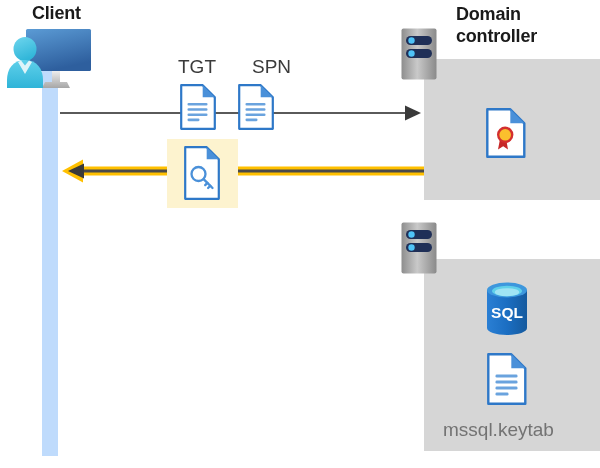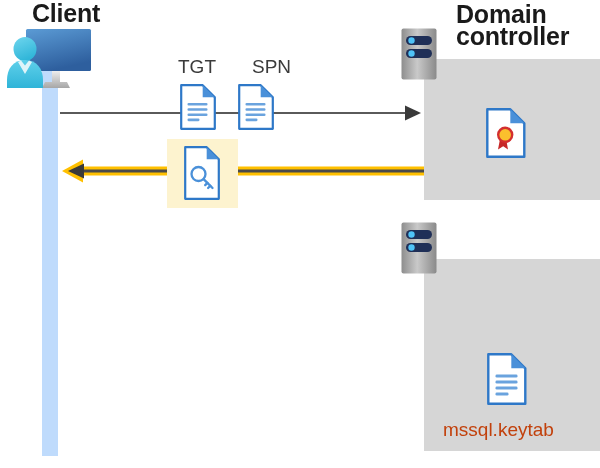--- a/index.html
+++ b/index.html
@@ -5,36 +5,36 @@
   html,body{margin:0;padding:0;background:#ffffff;}
   body{width:600px;height:468px;font-family:"Liberation Sans",sans-serif;}
   #canvas{position:relative;width:600px;height:468px;overflow:hidden;background:#fff;}
   .abs{position:absolute;}
 
   
   .title{
     font-family:"Liberation Sans",sans-serif;
     font-weight:bold;
     color:#1a1a1a;
-    font-size:25px;
+    font-size:18px;
     line-height:22px;
     letter-spacing:-0.2px;
     white-space:pre-line;
   }
   .plainlabel{
     font-family:"Liberation Sans",sans-serif;
     font-weight:normal;
     color:#3b3b3b;
     font-size:19px;
     line-height:22px;
   }
   .filelabel{
     font-family:"Liberation Sans",sans-serif;
     font-weight:normal;
-    color:#c2410c;
+    color:#737373;
     font-size:19px;
     line-height:22px;
     white-space:nowrap;
   }
 
   
   .lifeline{background:#bfdbfc;}
 
   
   .panel{background:#d6d6d6;}
@@ -194,20 +194,39 @@
         </linearGradient>
       </defs>
       <rect x="0.5" y="0.5" width="35" height="51" rx="2" fill="url(#srvGrad2)"></rect>
       <rect x="5" y="8" width="26" height="9" rx="4.5" fill="#1f2f57"></rect>
       <circle cx="10.5" cy="12.5" r="3.2" fill="#4fc3f7"></circle>
       <rect x="5" y="21" width="26" height="9" rx="4.5" fill="#1f2f57"></rect>
       <circle cx="10.5" cy="25.5" r="3.2" fill="#4fc3f7"></circle>
     </svg>
   </div>
 
+  <div class="abs" style="left:483px;top:281px;width:48px;height:56px;">
+    <svg width="48" height="56" viewBox="0 0 48 56">
+      <defs>
+        <linearGradient id="dbBody" x1="0" y1="0" x2="1" y2="0">
+          <stop offset="0%" stop-color="#2a7fd4"></stop>
+          <stop offset="50%" stop-color="#1b6ec2"></stop>
+          <stop offset="100%" stop-color="#155a9e"></stop>
+        </linearGradient>
+      </defs>
+
+      <path d="M4,9 v38 c0,4 9,7 20,7 c11,0 20,-3 20,-7 v-38 z" fill="url(#dbBody)"></path>
+
+      <ellipse cx="24" cy="9" rx="20" ry="7.6" fill="#3d97dd"></ellipse>
+      <ellipse cx="24" cy="10" rx="15" ry="5.2" fill="#5fd0ea"></ellipse>
+      <ellipse cx="24" cy="11.2" rx="12.2" ry="4" fill="#9fe4f4"></ellipse>
+
+      <text x="24" y="37" text-anchor="middle" font-family="Liberation Sans, sans-serif" font-size="15.5" font-weight="bold" fill="#ffffff">SQL</text>
+    </svg>
+  </div>
 
   <div class="abs" style="left:487px;top:353px;width:40px;height:52px;">
     <svg width="40" height="52" viewBox="0 0 40 52">
       <path d="M1.3,1.3 h23 l14,14 v35.4 h-37 z" fill="#ffffff" stroke="#2e78c8" stroke-width="2.4" stroke-linejoin="round"></path>
       <path d="M24.3,1.3 v14 h14 z" fill="#4a90d9"></path>
       <g fill="#6aa3de">
         <rect x="8.5" y="21.5" width="22" height="3" rx="1.3"></rect>
         <rect x="8.5" y="27.5" width="22" height="3" rx="1.3"></rect>
         <rect x="8.5" y="33.5" width="22" height="3" rx="1.3"></rect>
         <rect x="8.5" y="39.5" width="13" height="3" rx="1.3"></rect>

